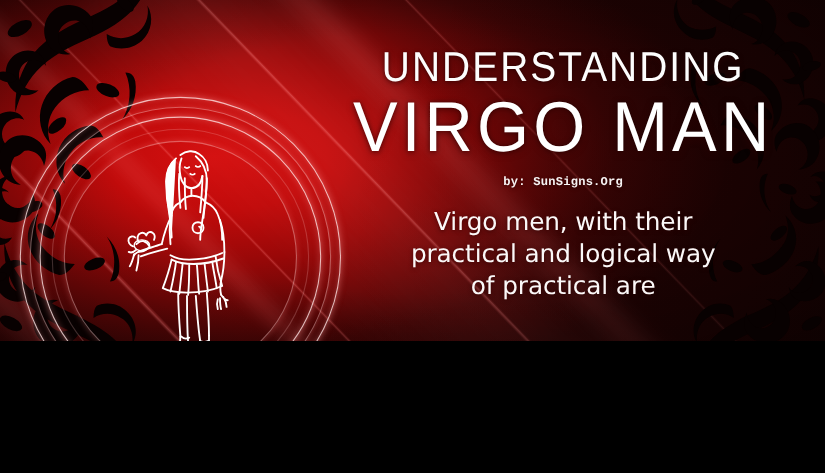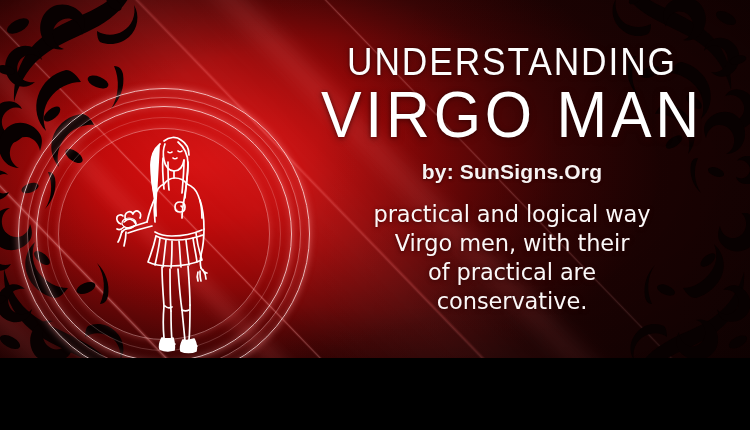--- a/index.html
+++ b/index.html
@@ -4,21 +4,21 @@
 <title>Understanding Virgo Man</title>
 <style>
   html, body {
     margin: 0;
     padding: 0;
     background: #000;
   }
   #stage {
     position: relative;
     width: 750px;
-    height: 358px;
+    height: 310px;
     overflow: hidden;
     font-family: "Liberation Sans", sans-serif;
     background: #d946ef;
   }
 
   
   .bg-base {
     position: absolute;
     inset: 0;
     background:
@@ -142,22 +142,22 @@
     font-size: 64px;
     line-height: 1.02;
     font-weight: 400;
     letter-spacing: 4px;
     color: #ffffff;
     margin-top: 2px;
     text-shadow: 0 0 4px rgba(0,0,0,0.40), 0 2px 7px rgba(60,0,0,0.55);
     transform: scaleX(0.95);
   }
   .byline {
-    font-family: Liberation Sans, sans-serif;
-    font-size: 21px;
+    font-family: Liberation Mono, monospace;
+    font-size: 11px;
     font-weight: 700;
     letter-spacing: 0.2px;
     color: #f7f3f3;
     margin-top: 11px;
     text-shadow: 0 1px 3px rgba(40,0,0,0.70);
   }
   .blurb {
     font-family: "DejaVu Sans", sans-serif;
     font-size: 22.5px;
     line-height: 1.30;
@@ -360,20 +360,19 @@
         <path d="M50 216h13M71 218h14"></path>
       </g>
     </svg>
   </div>
 
   <div class="textcol">
     <div class="kicker">UNDERSTANDING</div>
     <div class="headline">VIRGO MAN</div>
     <div class="byline">by: SunSigns.Org</div>
     <div class="blurb">
+      <span class="ln">Virgo men, with their</span>
       <span class="ln">practical and logical way</span>
-      <span class="ln">Virgo men, with their</span>
       <span class="ln">of practical are</span>
-      <span class="ln">conservative.</span>
     </div>
   </div>
 
 </div>
 
 </body></html>

